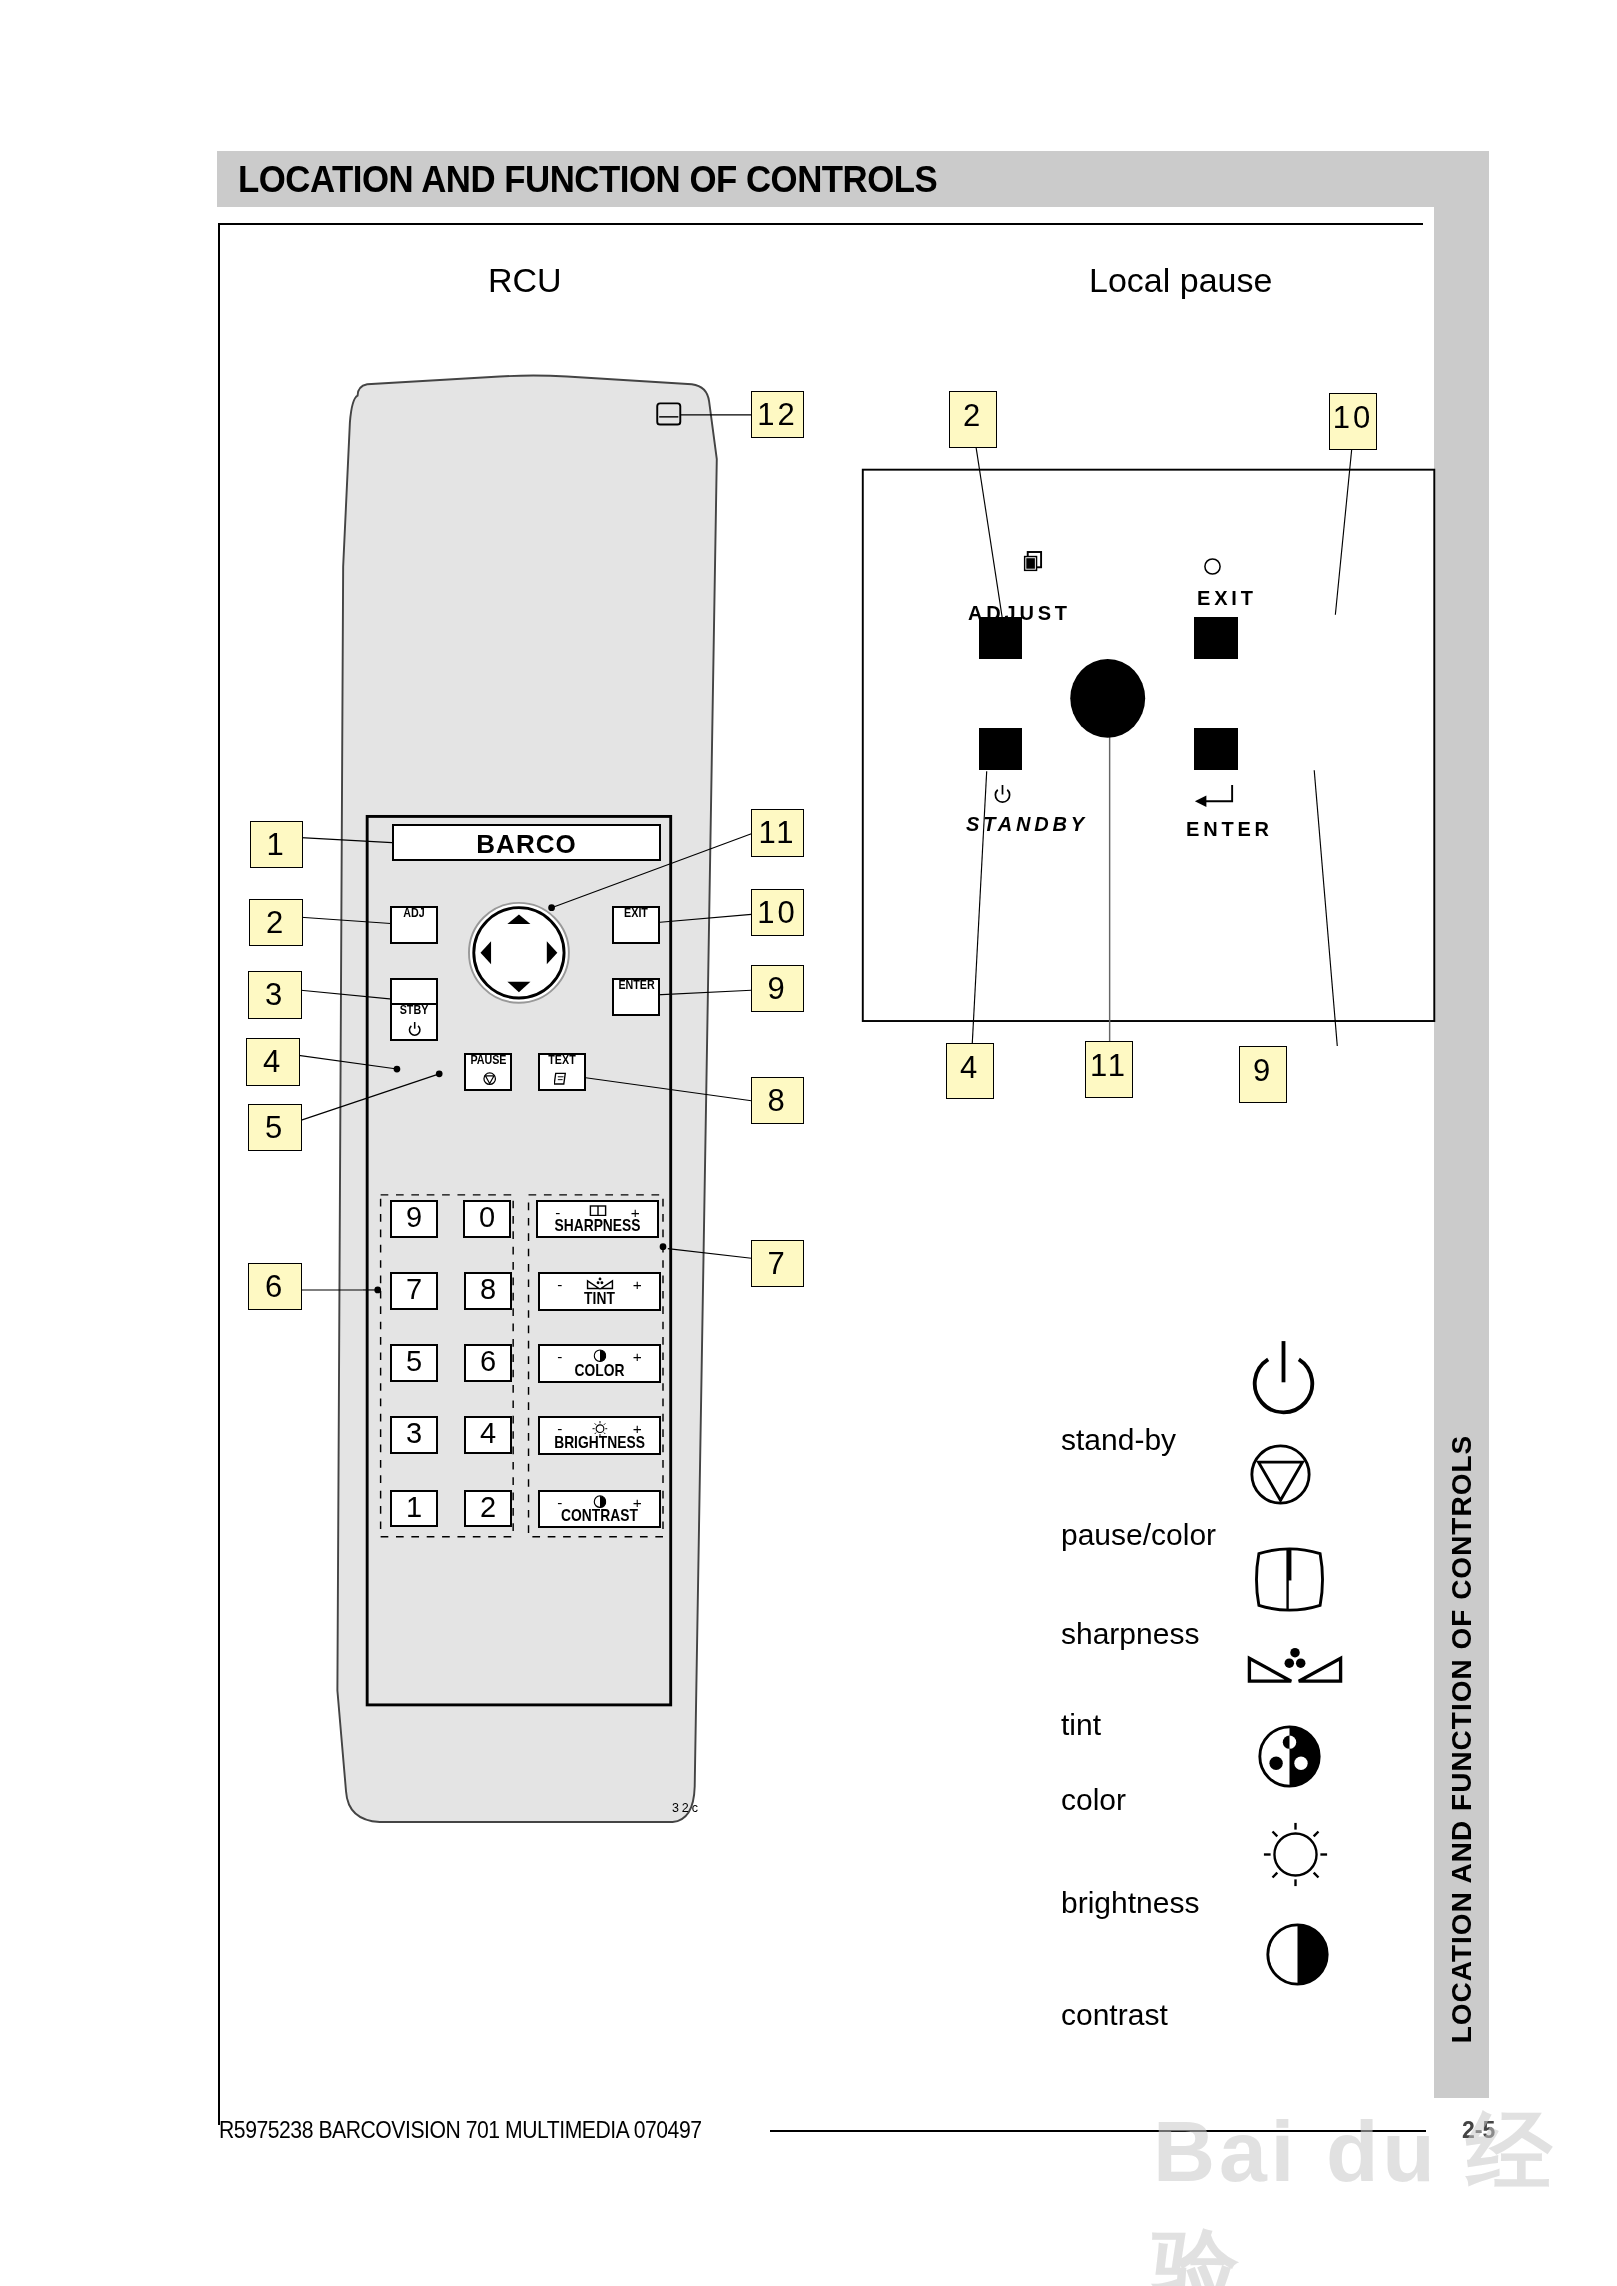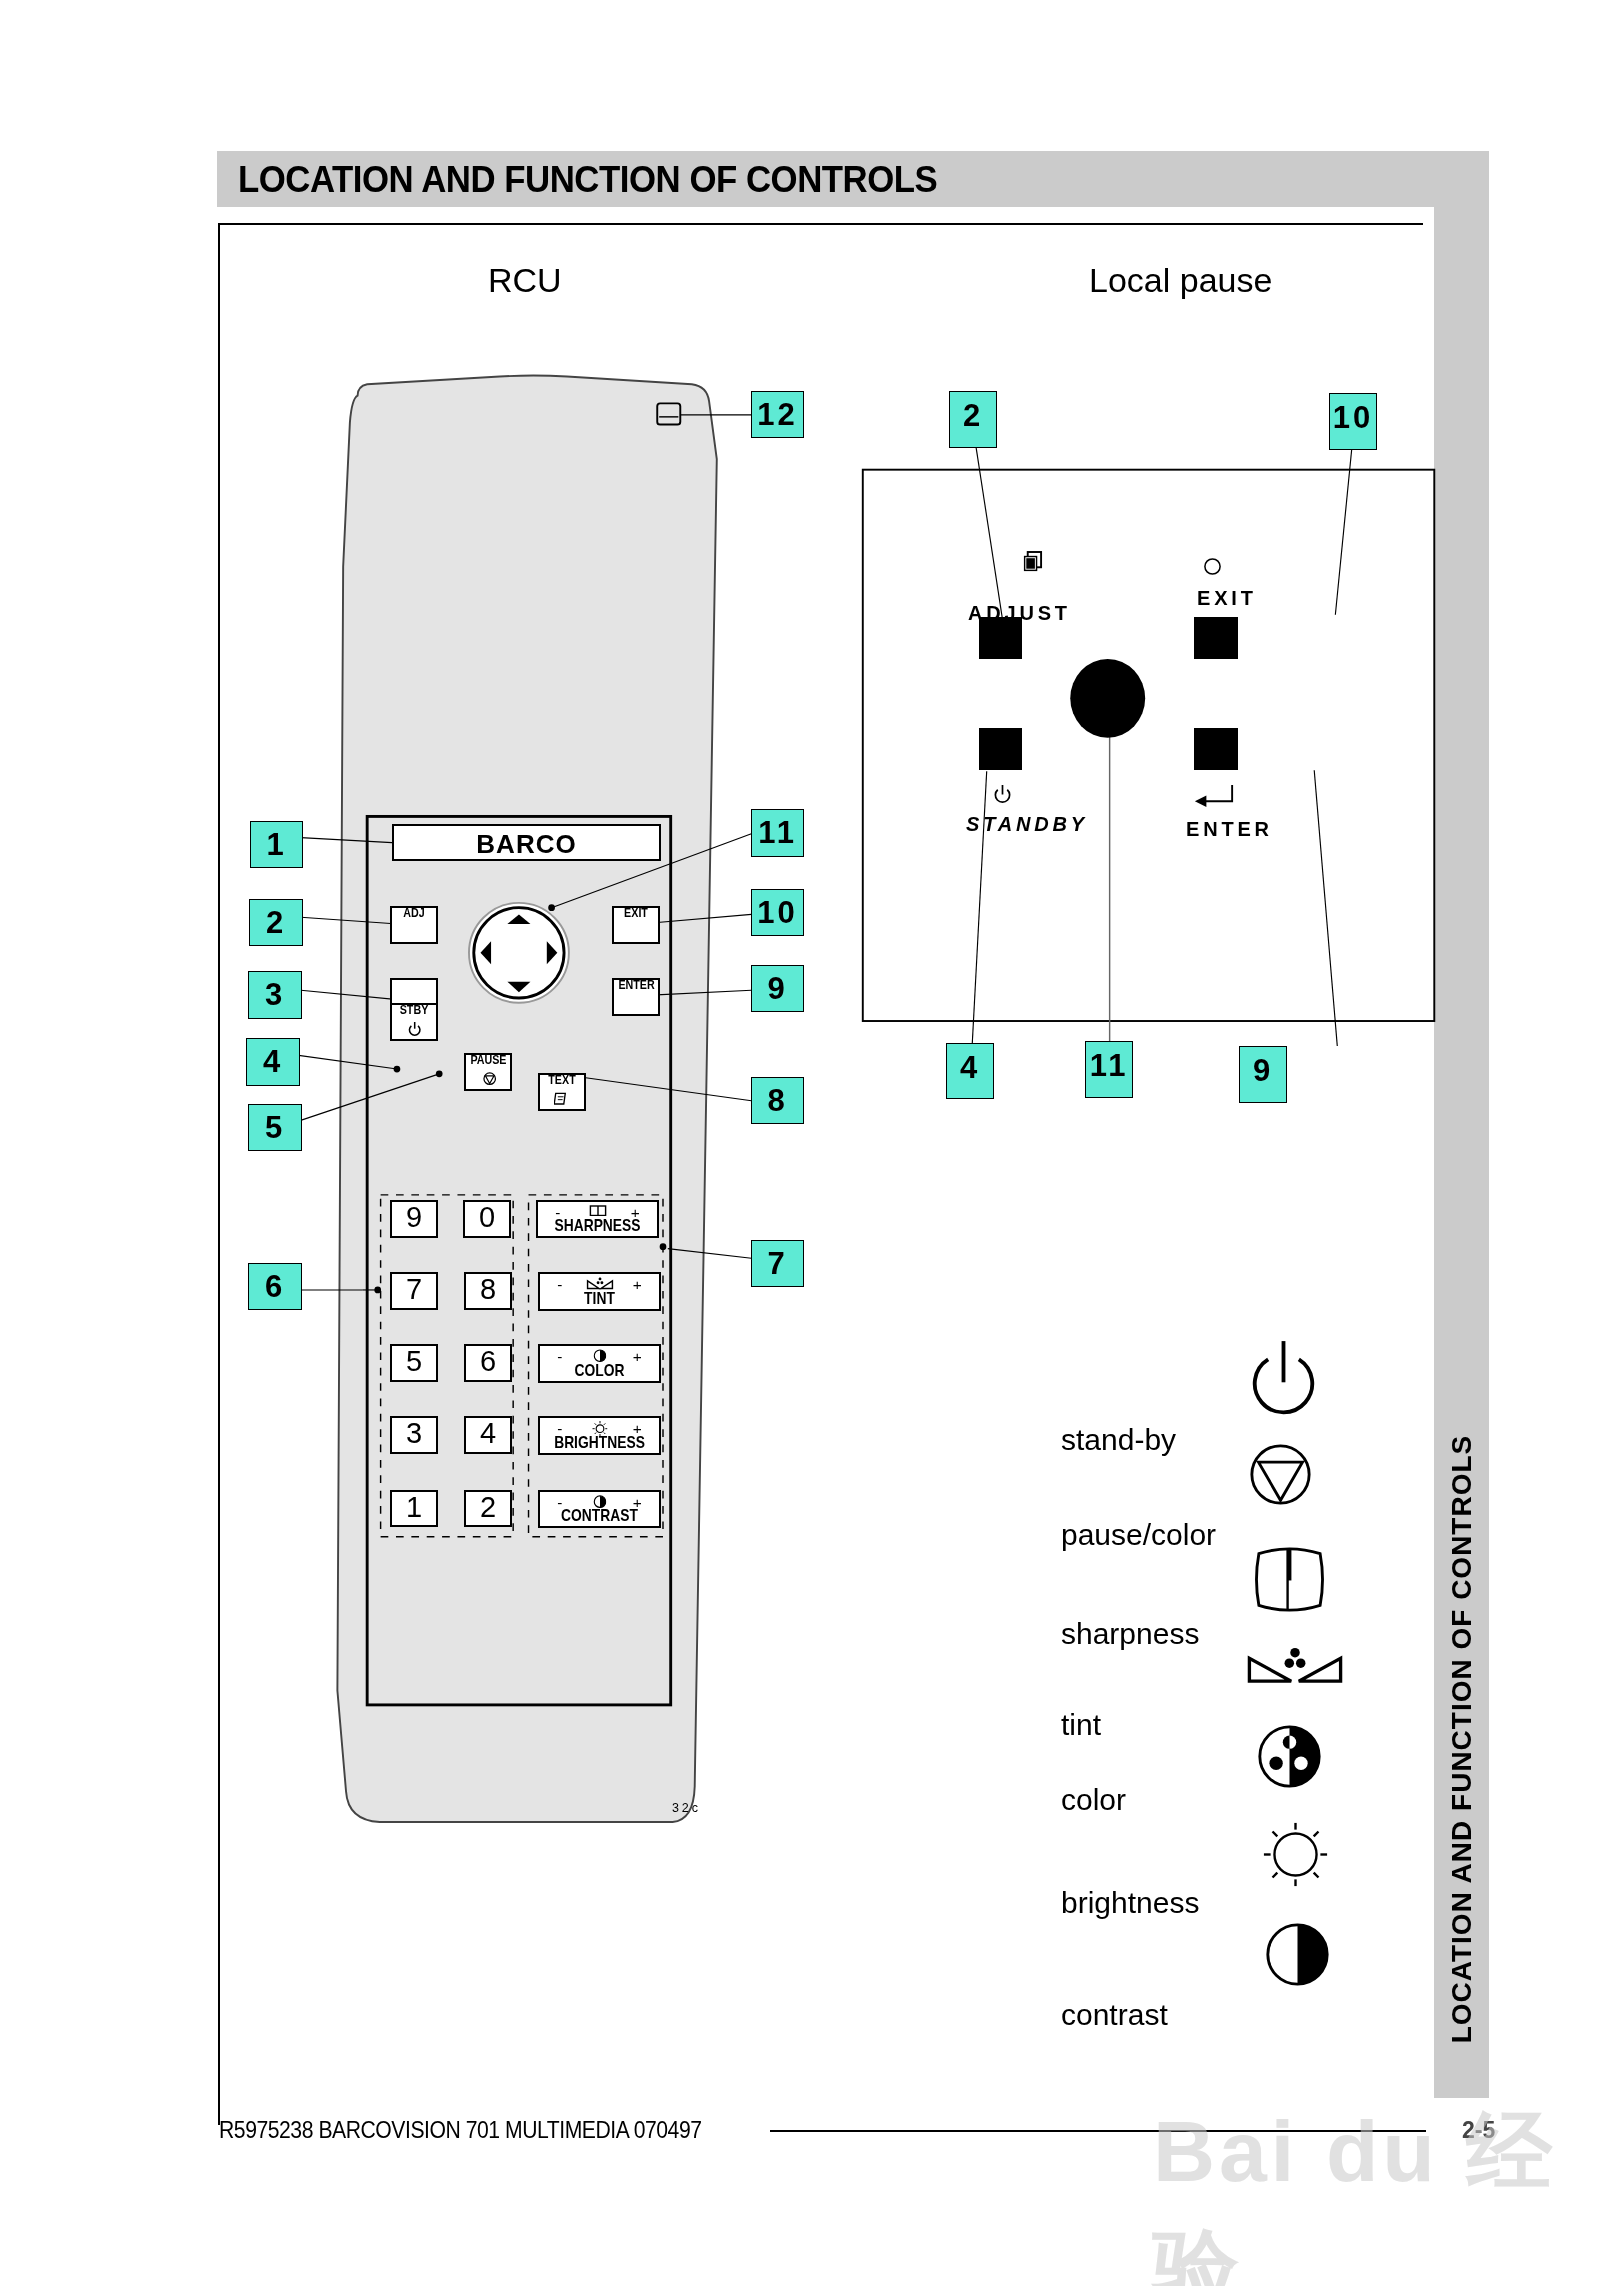--- a/index.html
+++ b/index.html
@@ -6,21 +6,21 @@
   body{width:1618px;height:2286px;position:relative;overflow:hidden;font-family:"Liberation Sans",sans-serif;color:#000;}
   .abs{position:absolute;}
   .header-band{left:217px;top:151px;width:1272px;height:56px;background:#cbcbcb;}
   .side-band{left:1434px;top:207px;width:55px;height:1891px;background:#cbcbcb;}
   .page-title{left:238px;top:159px;font-size:37px;font-weight:bold;letter-spacing:-0.5px;transform:scaleX(0.94);transform-origin:left top;white-space:nowrap;}
   .top-rule{left:218px;top:223px;width:1205px;height:1.9px;background:#000;}
   .left-rule{left:218px;top:223px;width:1.9px;height:1902px;background:#000;}
   .side-title{left:1434px;top:1412px;width:55px;height:653px;}
   .side-title span{position:absolute;left:50%;top:50%;transform:translate(-50%,-50%) rotate(-90deg);white-space:nowrap;font-size:28px;font-weight:bold;letter-spacing:1px;}
   .section-label{font-size:34px;white-space:nowrap;}
-  .callout{position:absolute;border:1.9px solid #000;background:#5eead4;display:flex;align-items:center;justify-content:center;font-weight:bold;font-size:31px;box-sizing:border-box;letter-spacing:2.9px;}
+  .callout{position:absolute;border:1.9px solid #000;background:#fef9c3;display:flex;align-items:center;justify-content:center;font-weight:normal;font-size:31px;box-sizing:border-box;letter-spacing:2.9px;}
   svg.lines{position:absolute;left:0;top:0;pointer-events:none;}
   .rcu-btn{position:absolute;border:2.9px solid #000;background:#fff;box-sizing:border-box;}
   .rcu-btn .lbl{position:absolute;left:0;right:0;top:-2.9px;text-align:center;font-weight:bold;font-size:13.4px;transform:scaleX(0.8);}
   .num-btn{position:absolute;border:2.9px solid #000;background:#fff;box-sizing:border-box;text-align:center;font-size:29px;line-height:31px;transform-origin:center;}
   .adj-btn{position:absolute;border:2.9px solid #000;background:#fff;box-sizing:border-box;}
   .adj-btn .nm{position:absolute;left:0;right:0;bottom:1px;text-align:center;font-weight:bold;font-size:16.3px;transform:scaleX(0.85);}
   .adj-btn .mn{position:absolute;left:17.3px;top:1.9px;font-size:15.4px;}
   .adj-btn .pl{position:absolute;right:17.3px;top:1.9px;font-size:15.4px;}
   .adj-btn .ic{position:absolute;left:50%;top:2.9px;transform:translateX(-50%);}
   .kp-key{position:absolute;background:#000;}
@@ -123,21 +123,21 @@
       <line x1="7" y1="1" x2="7" y2="8" stroke="#000" stroke-width="1.6"></line>
     </svg>
 </div>
 <div class="rcu-btn" style="left:464px;top:1053px;width:48px;height:38px;">
   <div class="lbl">PAUSE</div>
   <svg style="position:absolute;left:17.3px;top:17.3px;" width="13.4" height="13.4" viewBox="0 0 14 14">
       <circle cx="7" cy="7" r="6" fill="none" stroke="#000" stroke-width="1.3"></circle>
       <polygon points="2.5,4 11.5,4 7,12" fill="none" stroke="#000" stroke-width="1.2"></polygon>
     </svg>
 </div>
-<div class="rcu-btn" style="left:538px;top:1053px;width:48px;height:38px;margin-top:20px;">
+<div class="rcu-btn" style="left:538px;top:1053px;width:48px;height:38px;">
   <div class="lbl">TEXT</div>
   <svg style="position:absolute;left:14.4px;top:17.3px;" width="13.4" height="13.4" viewBox="0 0 14 14">
       <rect x="2" y="1.5" width="10" height="11" fill="none" stroke="#000" stroke-width="1.4" transform="skewX(-8)"></rect>
       <line x1="4" y1="5" x2="10" y2="5" stroke="#000"></line>
       <line x1="4" y1="8" x2="9" y2="8" stroke="#000"></line>
     </svg>
 </div>
 
 <div class="num-btn" style="left:390px;top:1200px;width:48px;height:38px;">9</div>
 <div class="num-btn" style="left:463px;top:1200px;width:48px;height:38px;">0</div>

